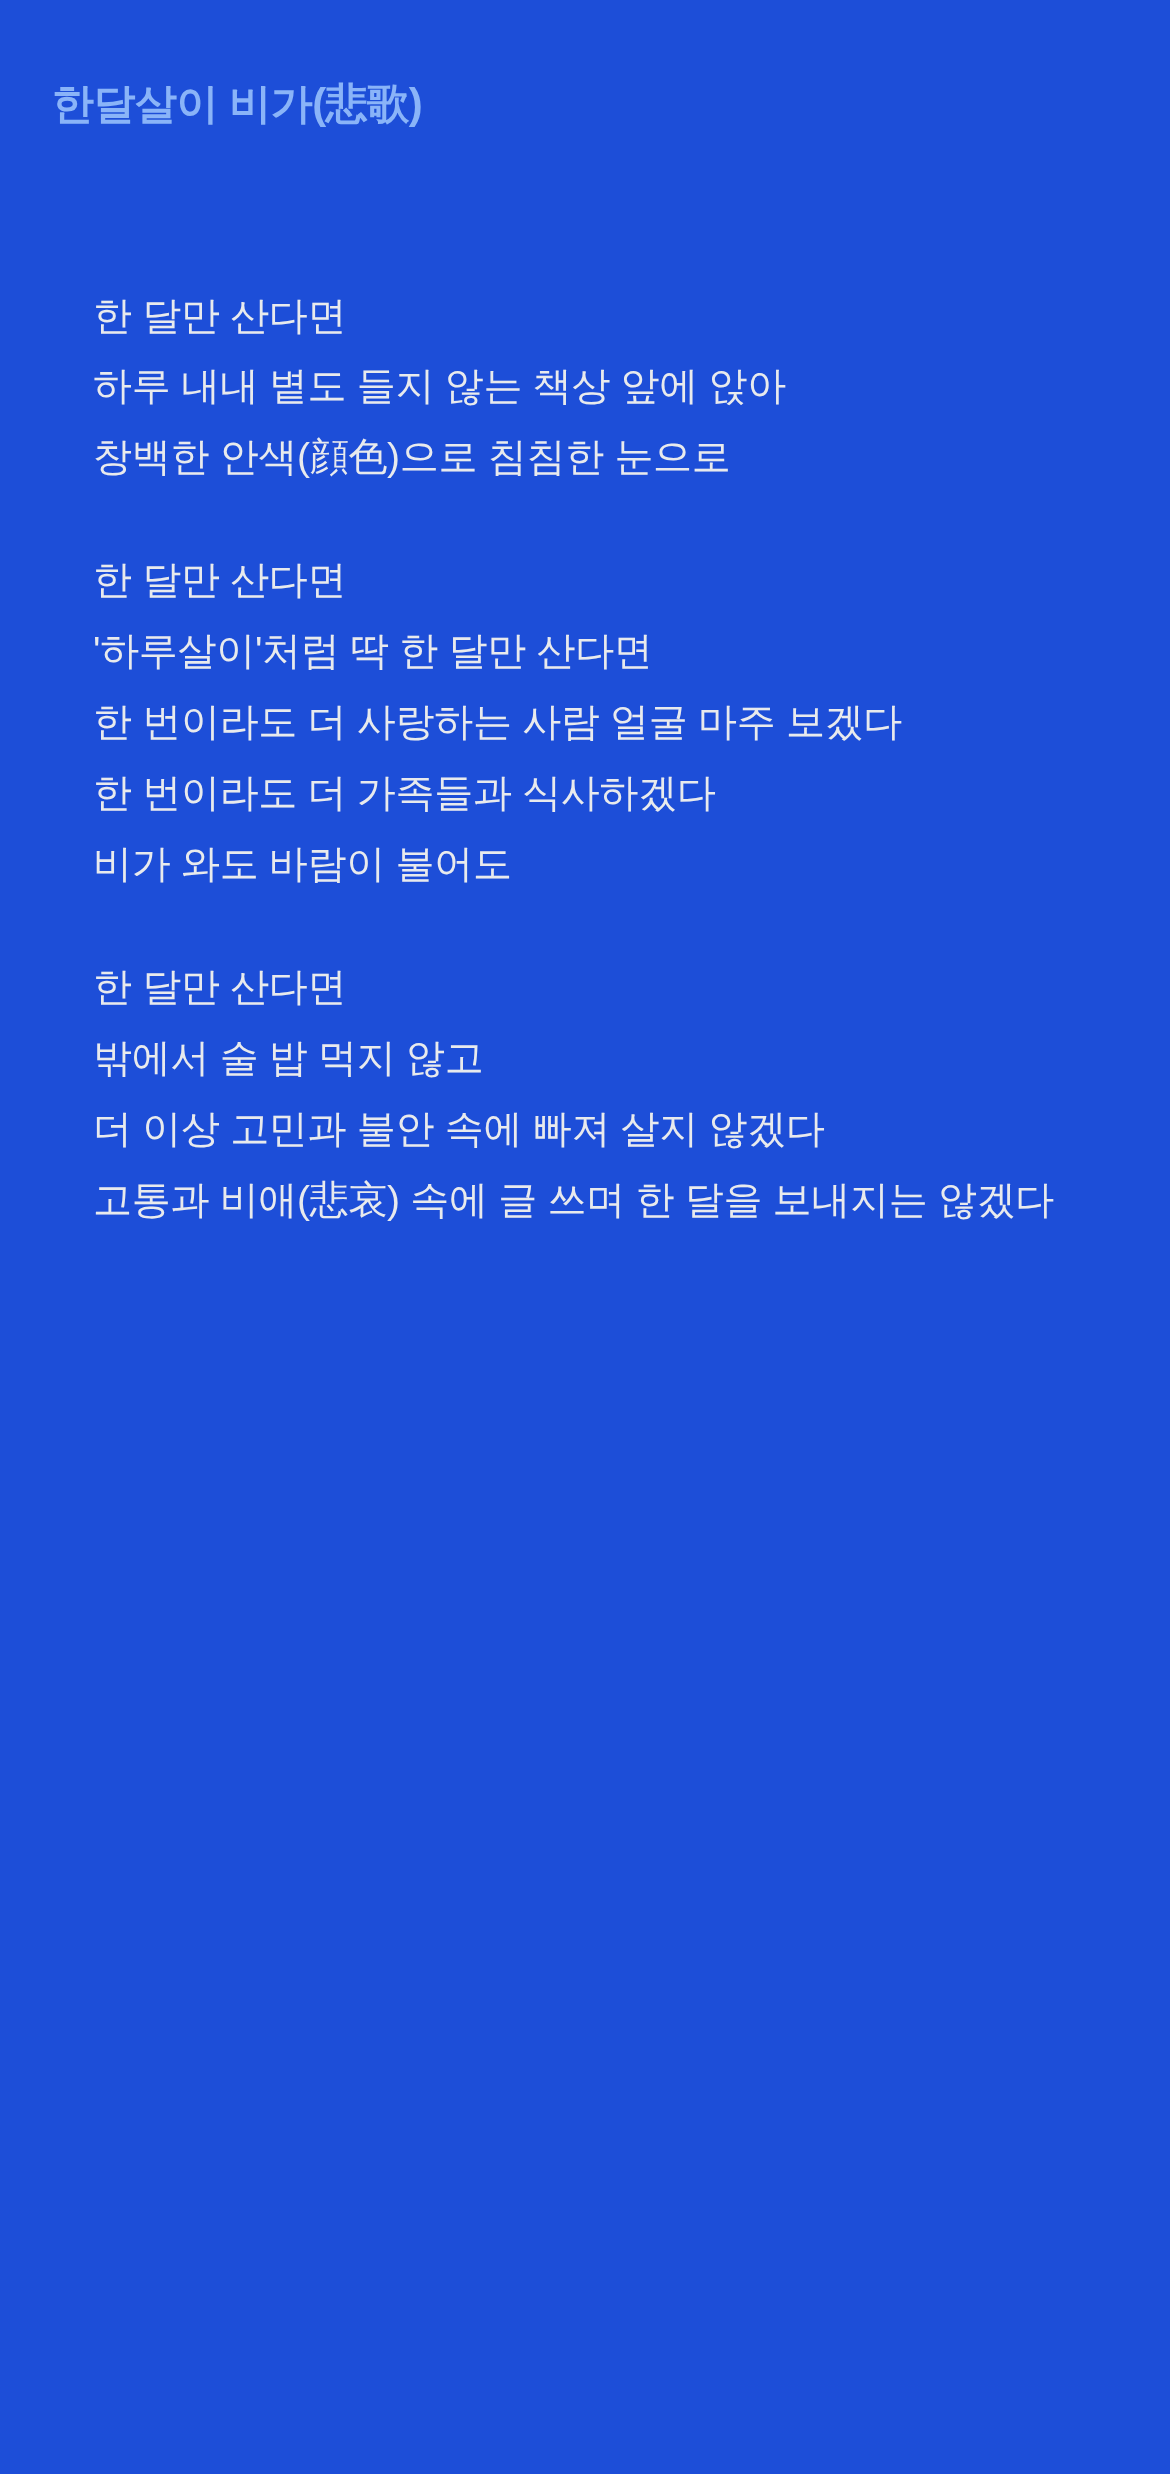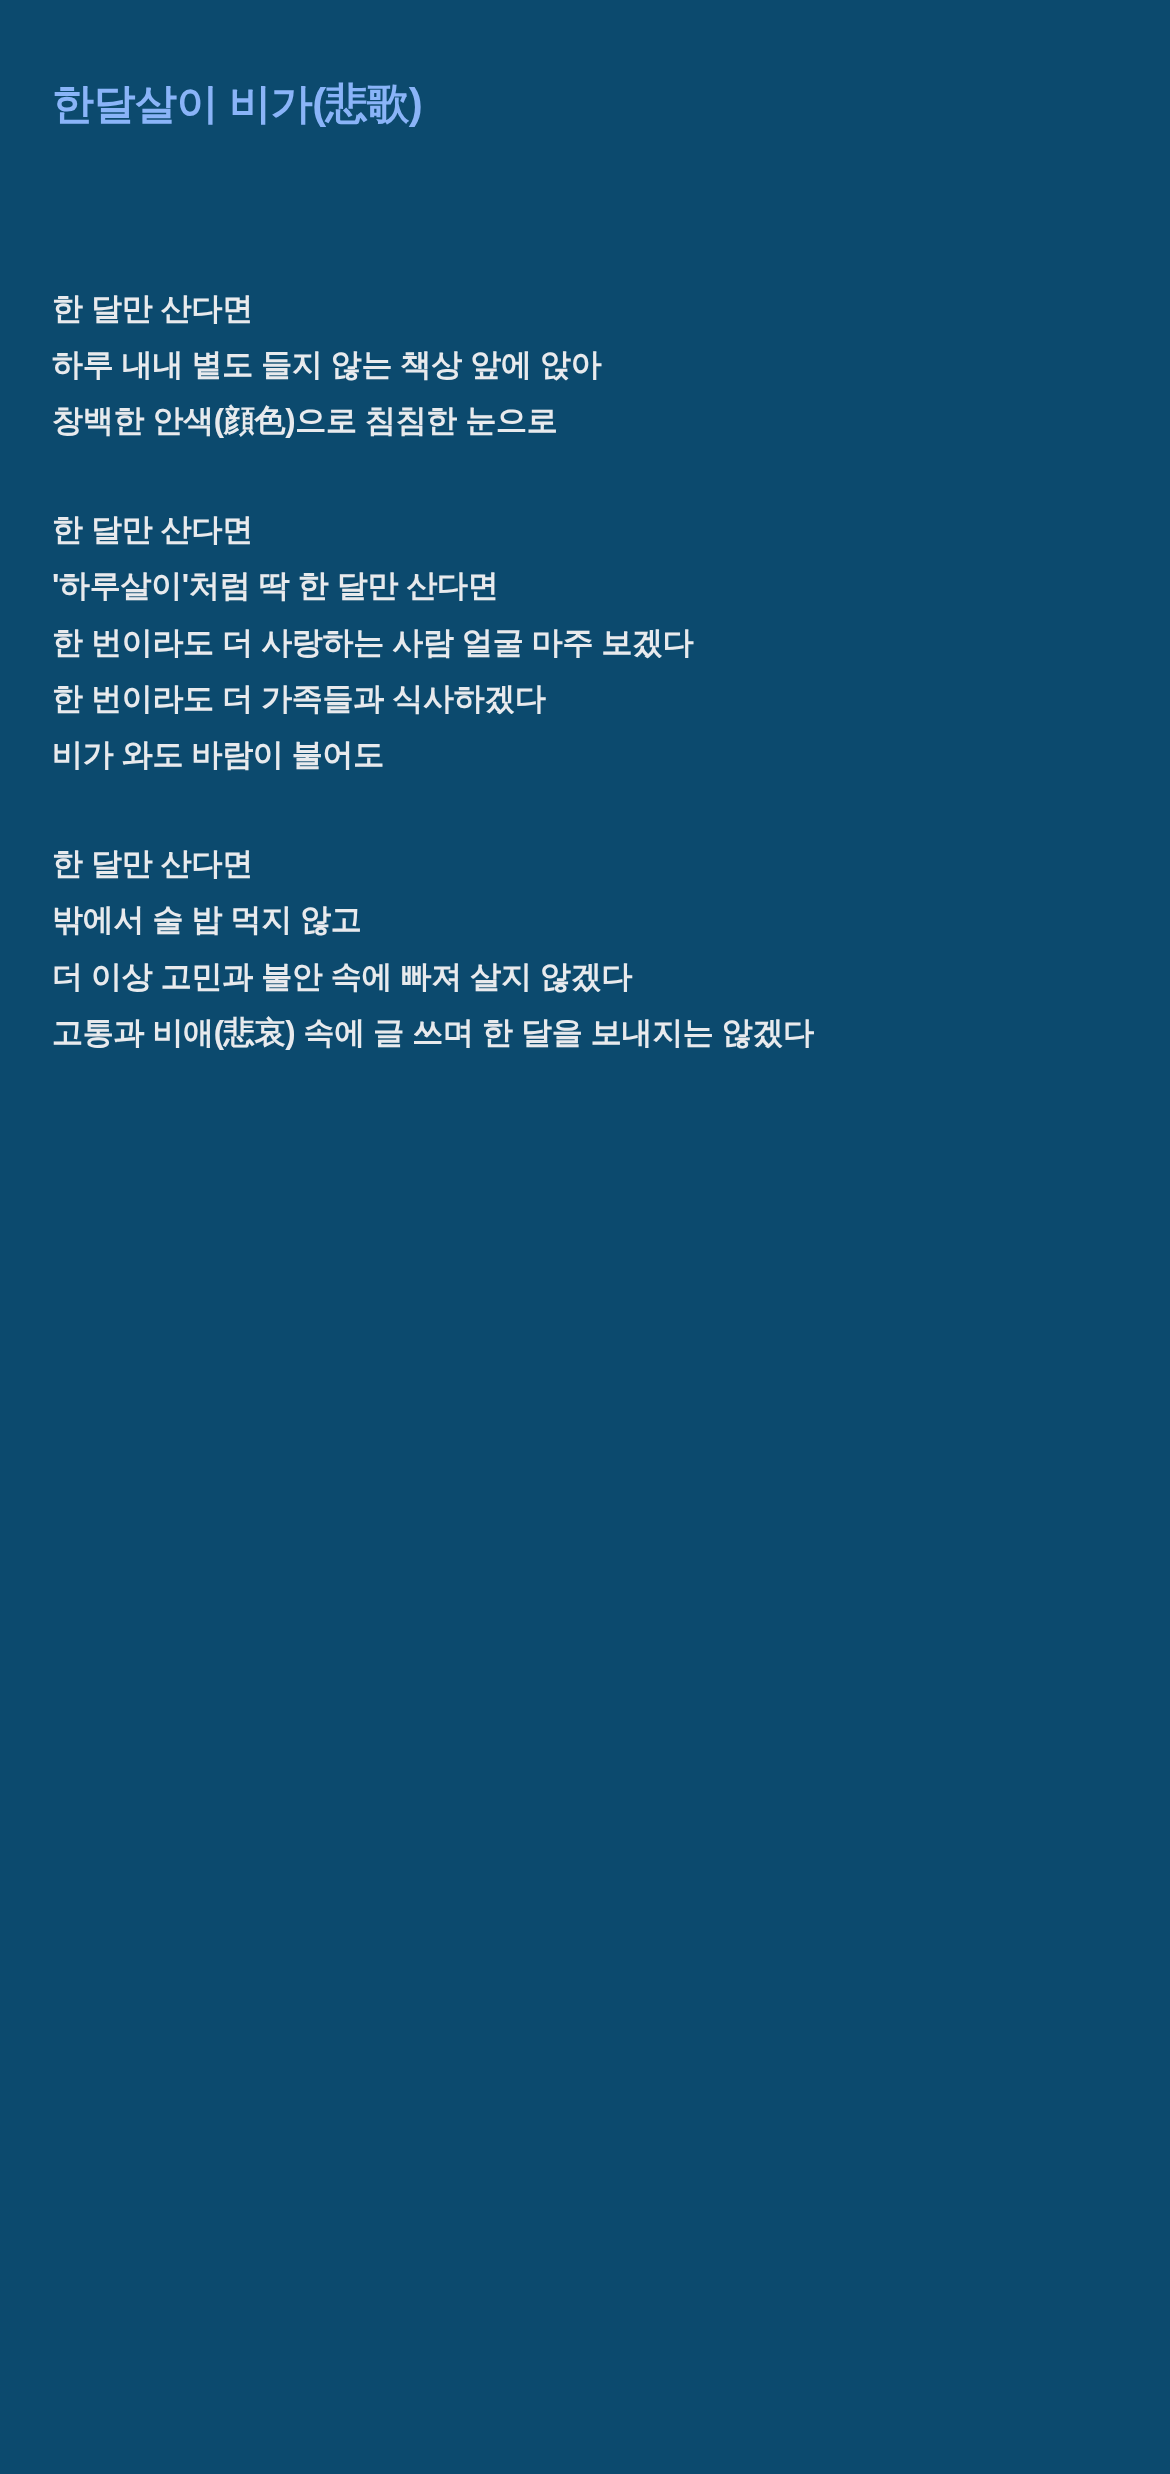--- a/index.html
+++ b/index.html
@@ -8,45 +8,46 @@
     background: #000000;
     width: 1170px;
   }
   body {
     font-family: "Liberation Sans", "DejaVu Sans", sans-serif;
     -webkit-font-smoothing: antialiased;
   }
   .page {
     width: 1170px;
     min-height: 2474px;
-    background: #0c4a6e;
+    background: #1d4ed8;
     box-sizing: border-box;
     padding: 60px 52px 40px 52px;
   }
   .poem-title {
     color: #8ab4f8;
     font-size: 42px;
     font-weight: 700;
     line-height: 1.25;
     margin: 18px 0 0 0;
     letter-spacing: -0.5px;
   }
   .title-gap {
     height: 150px;
   }
   .stanza {
     margin: 0 0 52px 0;
   }
   .line {
     color: #e8eaed;
-    font-size: 31px;
+    font-size: 39px;
     line-height: 1.82;
-    font-weight: 700;
+    font-weight: 400;
     white-space: pre-wrap;
     letter-spacing: -0.3px;
+    margin-left: 41px;
   }
   .stanza:last-child {
     margin-bottom: 0;
   }
 </style>
 </head>
 <body>
 
 <div class="page">
 

